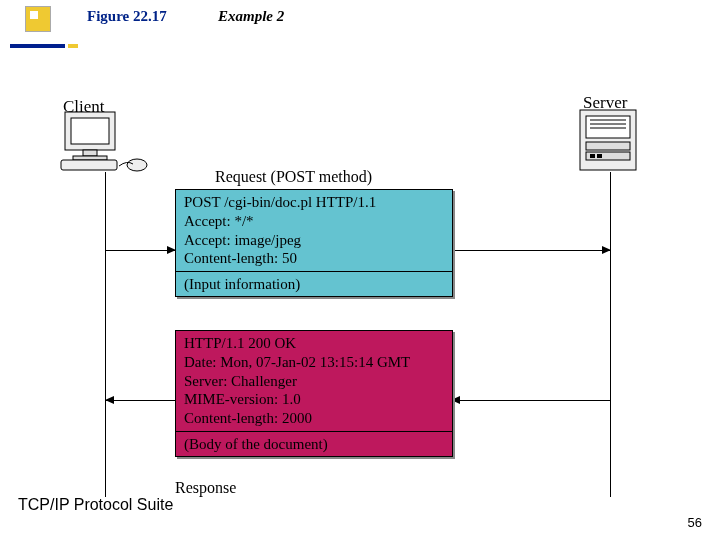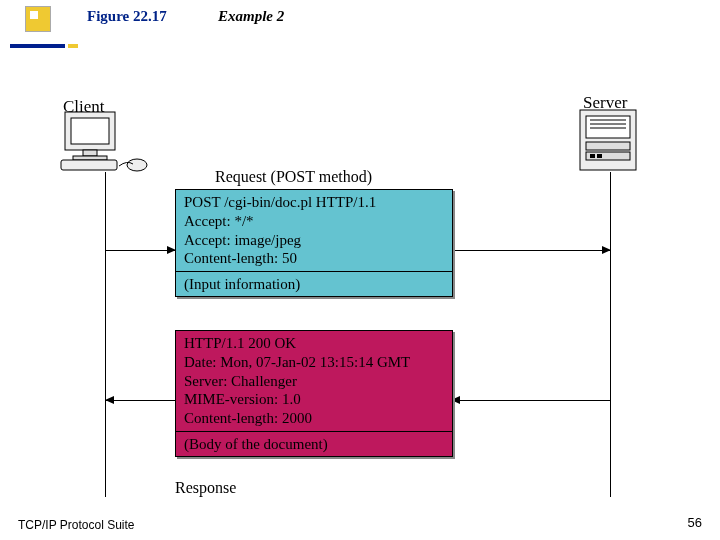--- a/index.html
+++ b/index.html
@@ -157,23 +157,23 @@
     content:"";
     position:absolute;
     left:-1px; top:-4px;
     border-right:9px solid #000;
     border-top:4px solid transparent;
     border-bottom:4px solid transparent;
   }
   .footer-left{
     position:absolute;
     left:18px;
-    bottom:8px;
+    bottom:26px;
     font-family: Arial, sans-serif;
-    font-size:12px;
+    font-size:16px;
   }
   .footer-right{
     position:absolute;
     right:18px;
     bottom:10px;
     font-family: Arial, sans-serif;
     font-size:13px;
   }
 </style>
 </head>

